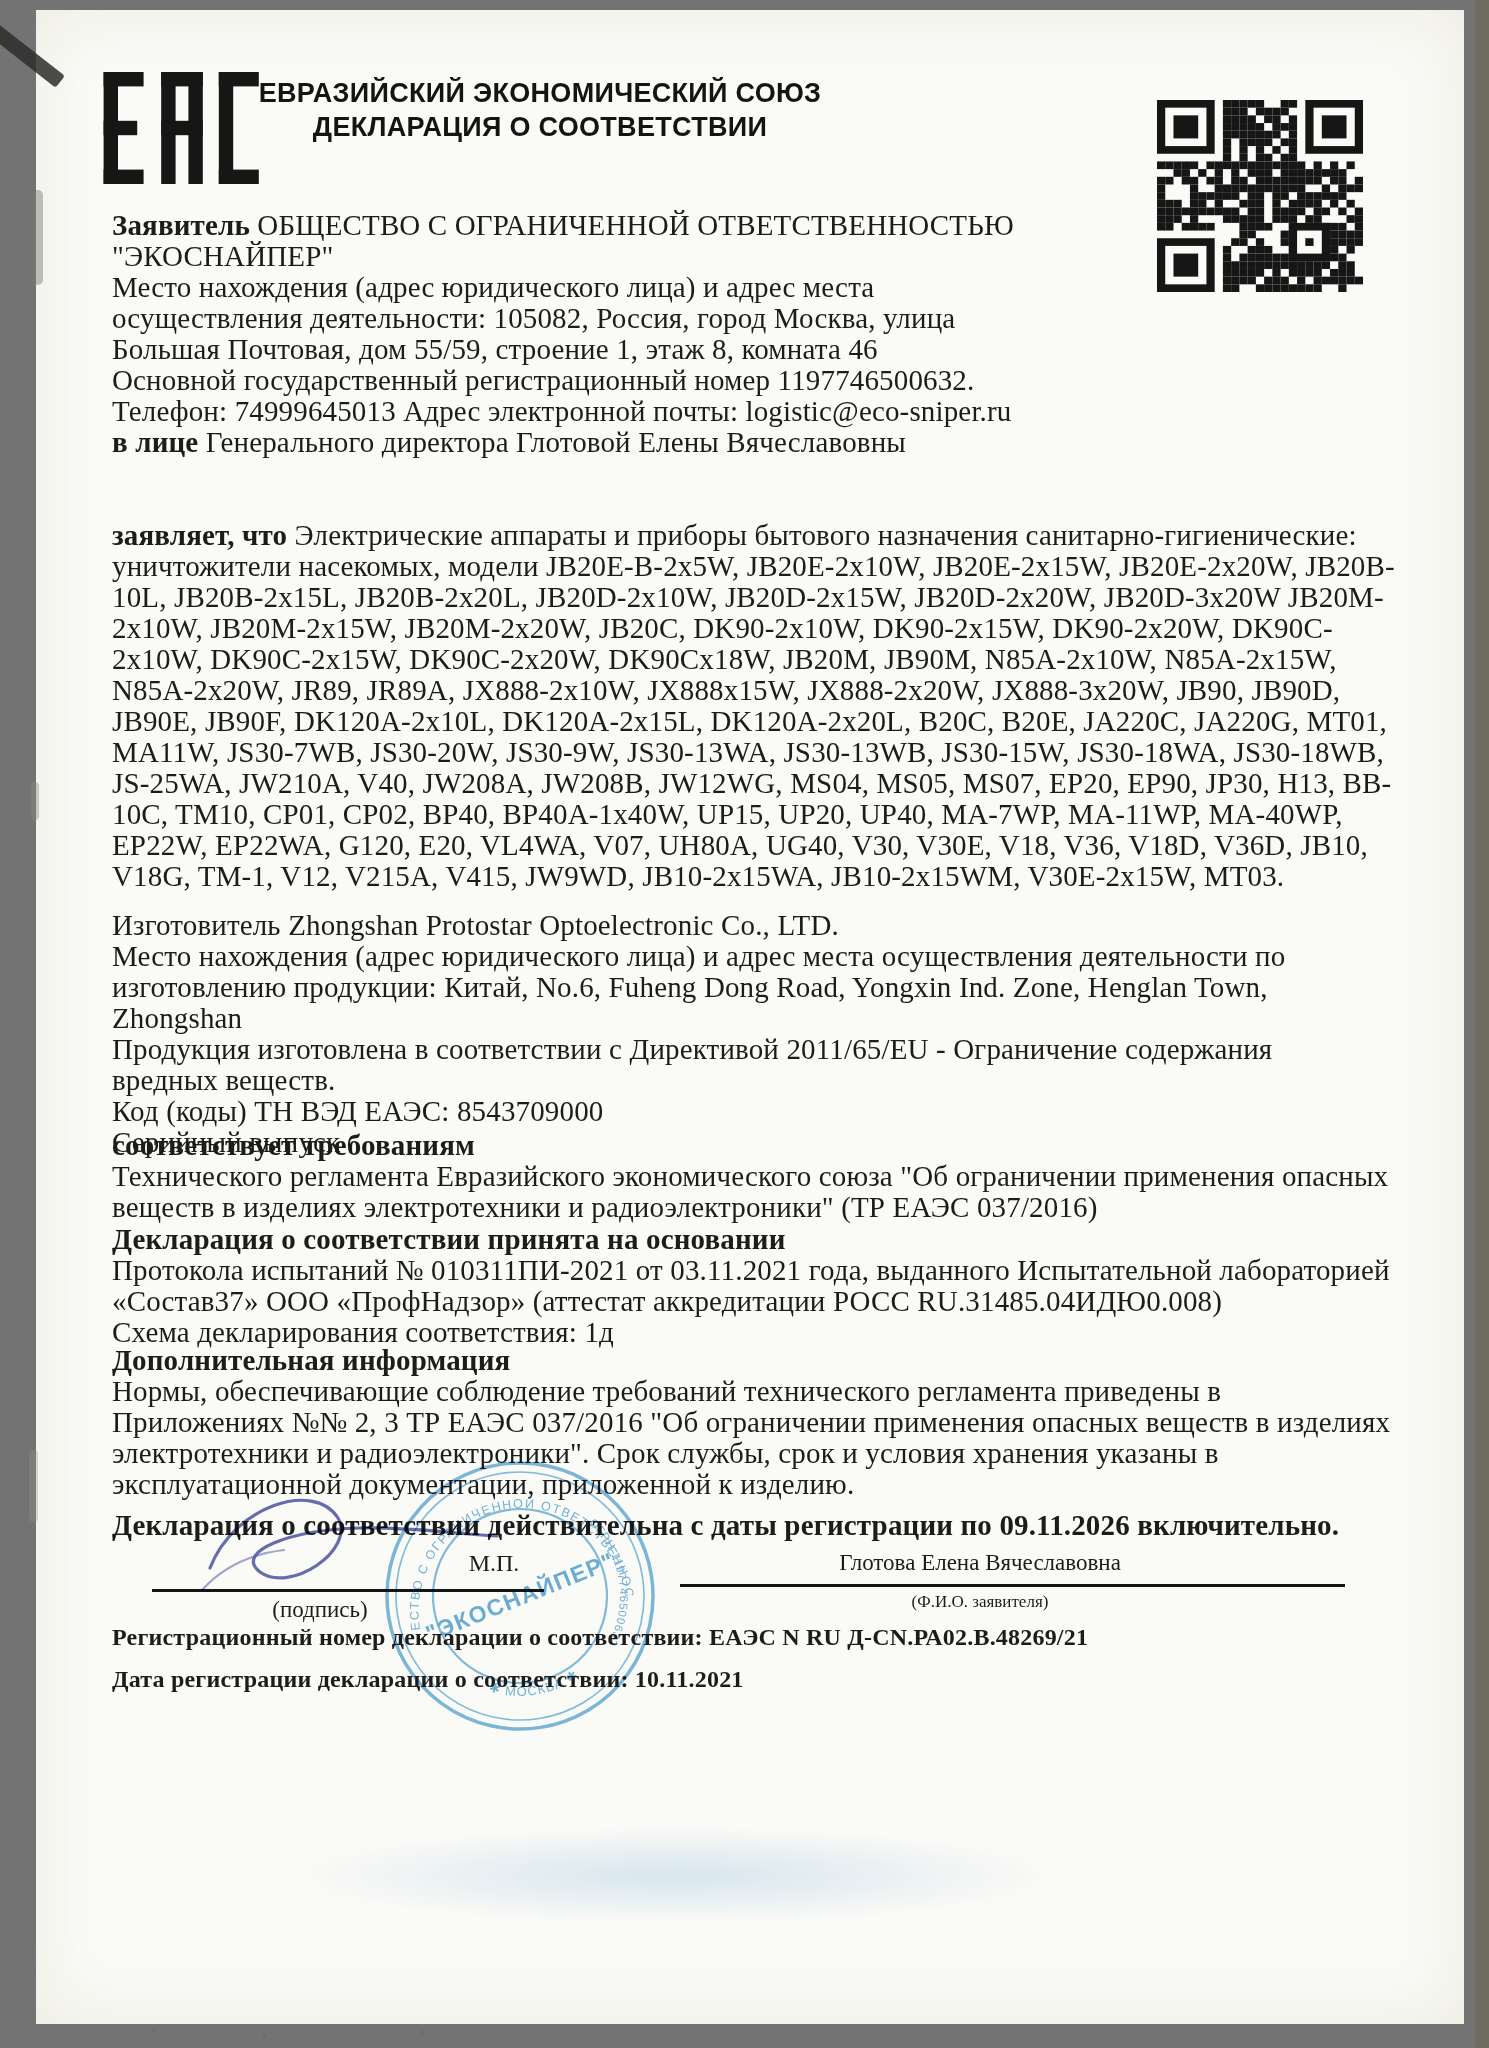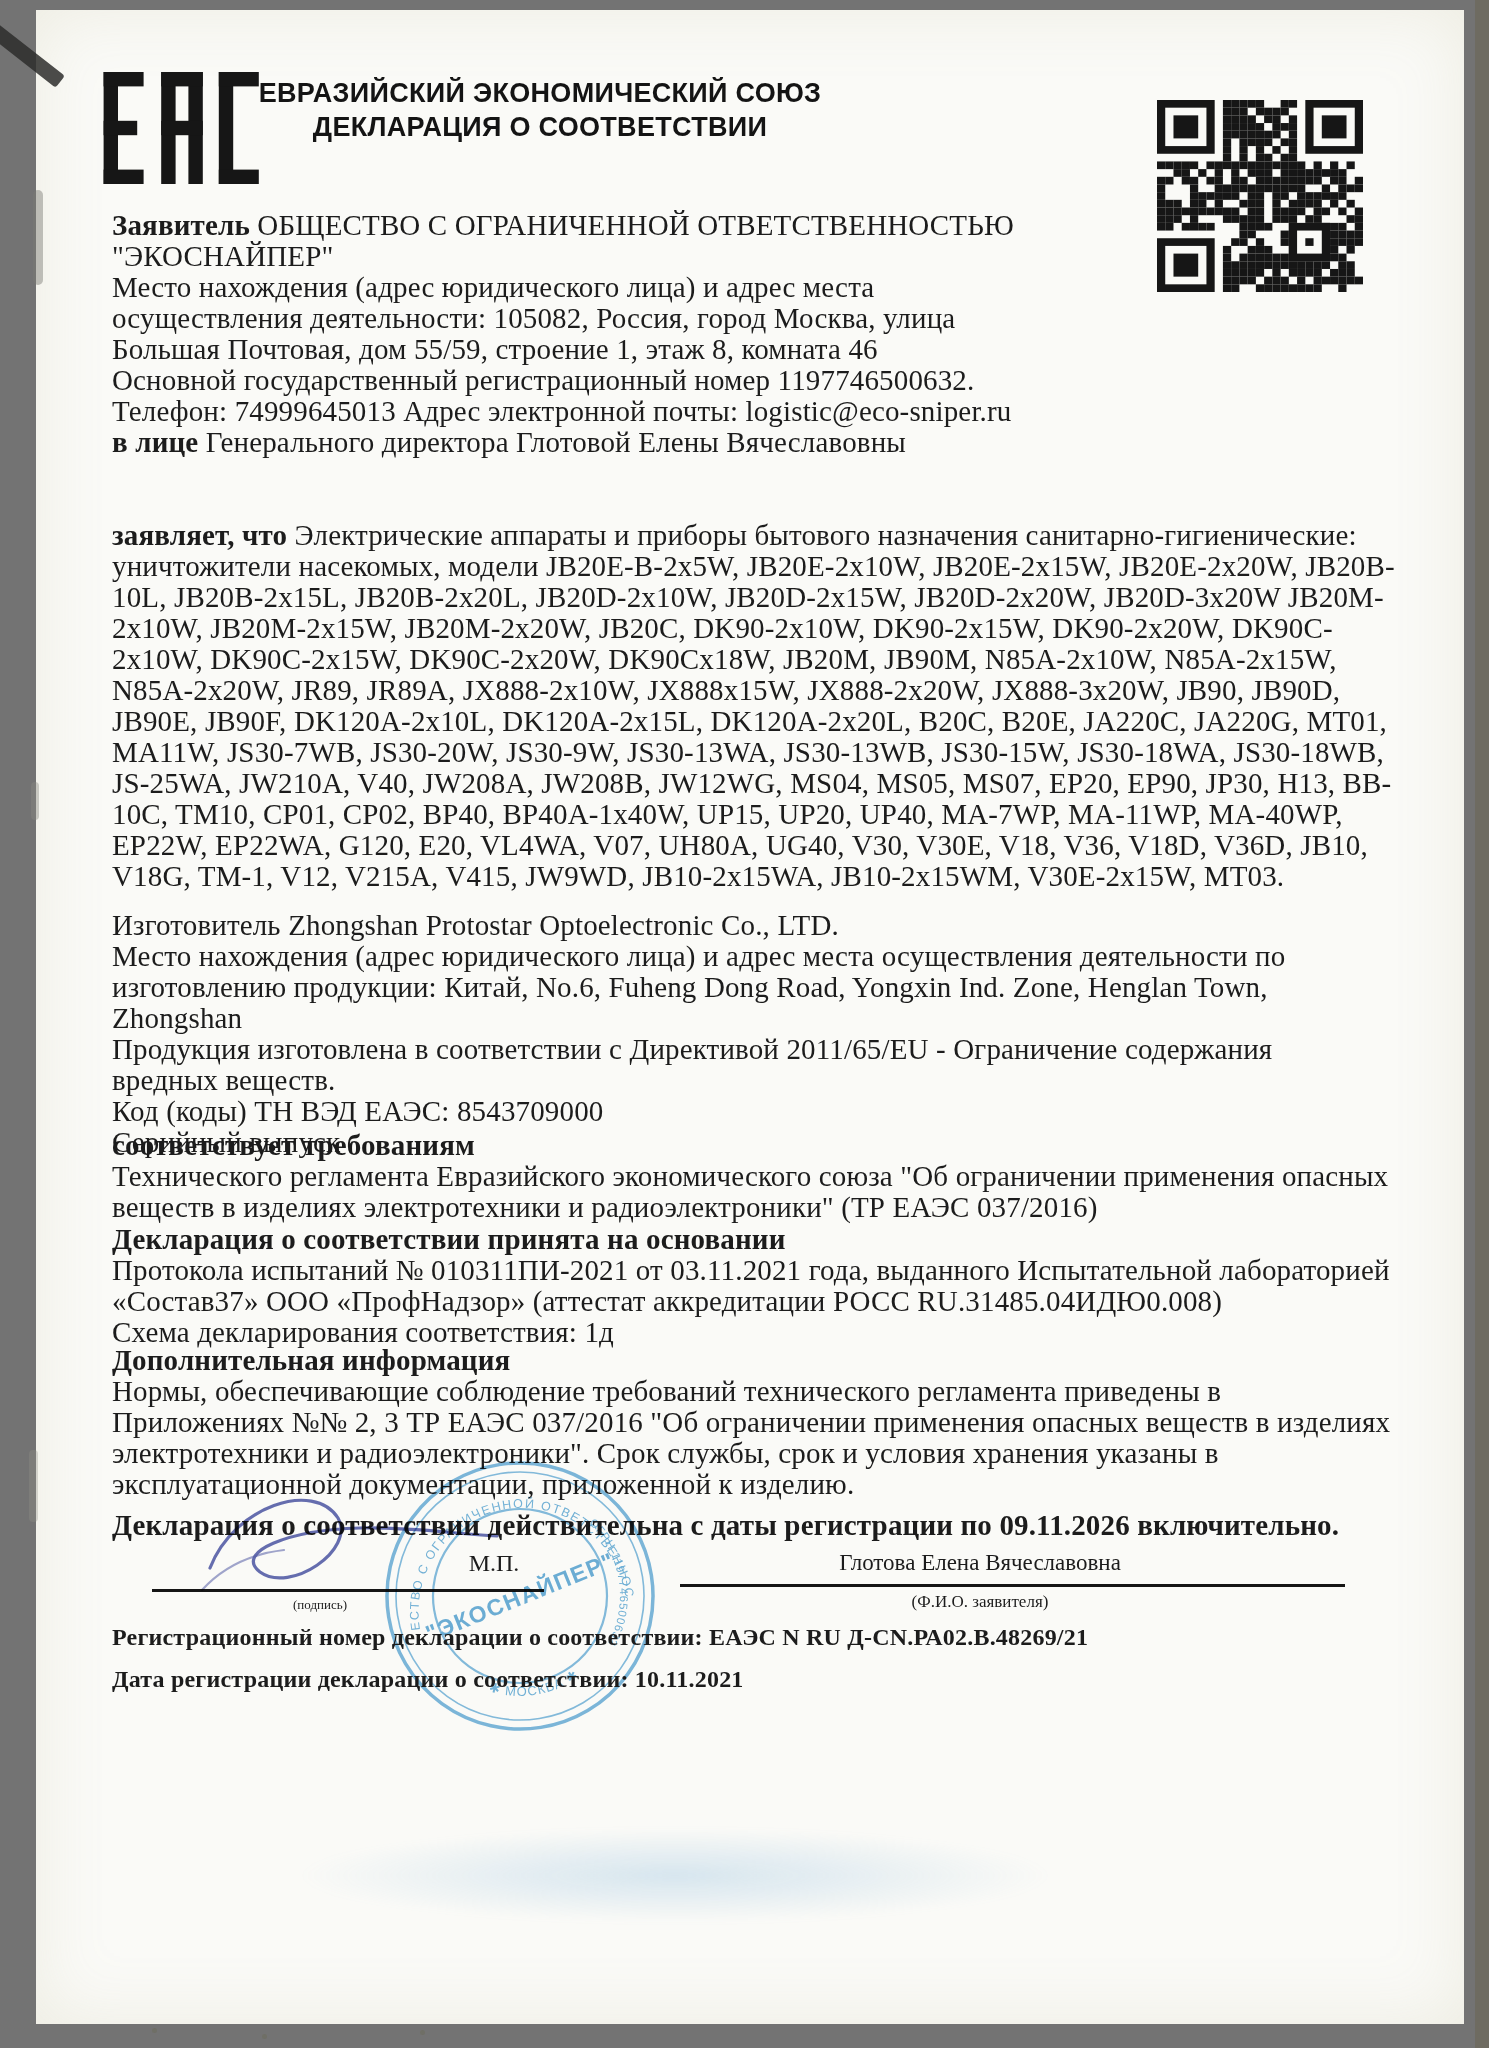--- a/index.html
+++ b/index.html
@@ -27,21 +27,21 @@
 
   
   .tb{position:absolute;left:112px;width:1285px;font-size:29px;line-height:31px;letter-spacing:.15px;}
   .b{font-weight:bold;}
   .w900{width:905px;} .w1080{width:905px;} .w1230{width:1235px;}
   .head{font-weight:bold;}
 
   
   .mp{position:absolute;left:434px;top:1550px;width:120px;text-align:center;font-size:24px;}
   .sig-line-left{position:absolute;left:152px;top:1589px;width:392px;height:3px;background:#151515;}
-  .podpis{position:absolute;left:175px;top:1597px;width:290px;text-align:center;font-size:13px;}
+  .podpis{position:absolute;left:175px;top:1597px;width:290px;text-align:center;font-size:23px;}
   .fio-name{position:absolute;left:700px;top:1550px;width:560px;text-align:center;font-size:23px;}
   .sig-line-right{position:absolute;left:680px;top:1584px;width:665px;height:3px;background:#151515;}
   .fio-label{position:absolute;left:700px;top:1592px;width:560px;text-align:center;font-size:17px;}
 
   .reg-line{position:absolute;left:112px;width:1340px;font-weight:bold;font-size:24px;letter-spacing:.2px;}
   .reg-num{top:1624px;} .reg-date{top:1666px;}
 
   .stamp{position:absolute;left:372px;top:1448px;width:296px;height:296px;mix-blend-mode:multiply;opacity:.85;}
   .signature-svg{position:absolute;left:192px;top:1472px;mix-blend-mode:multiply;}
 </style>

